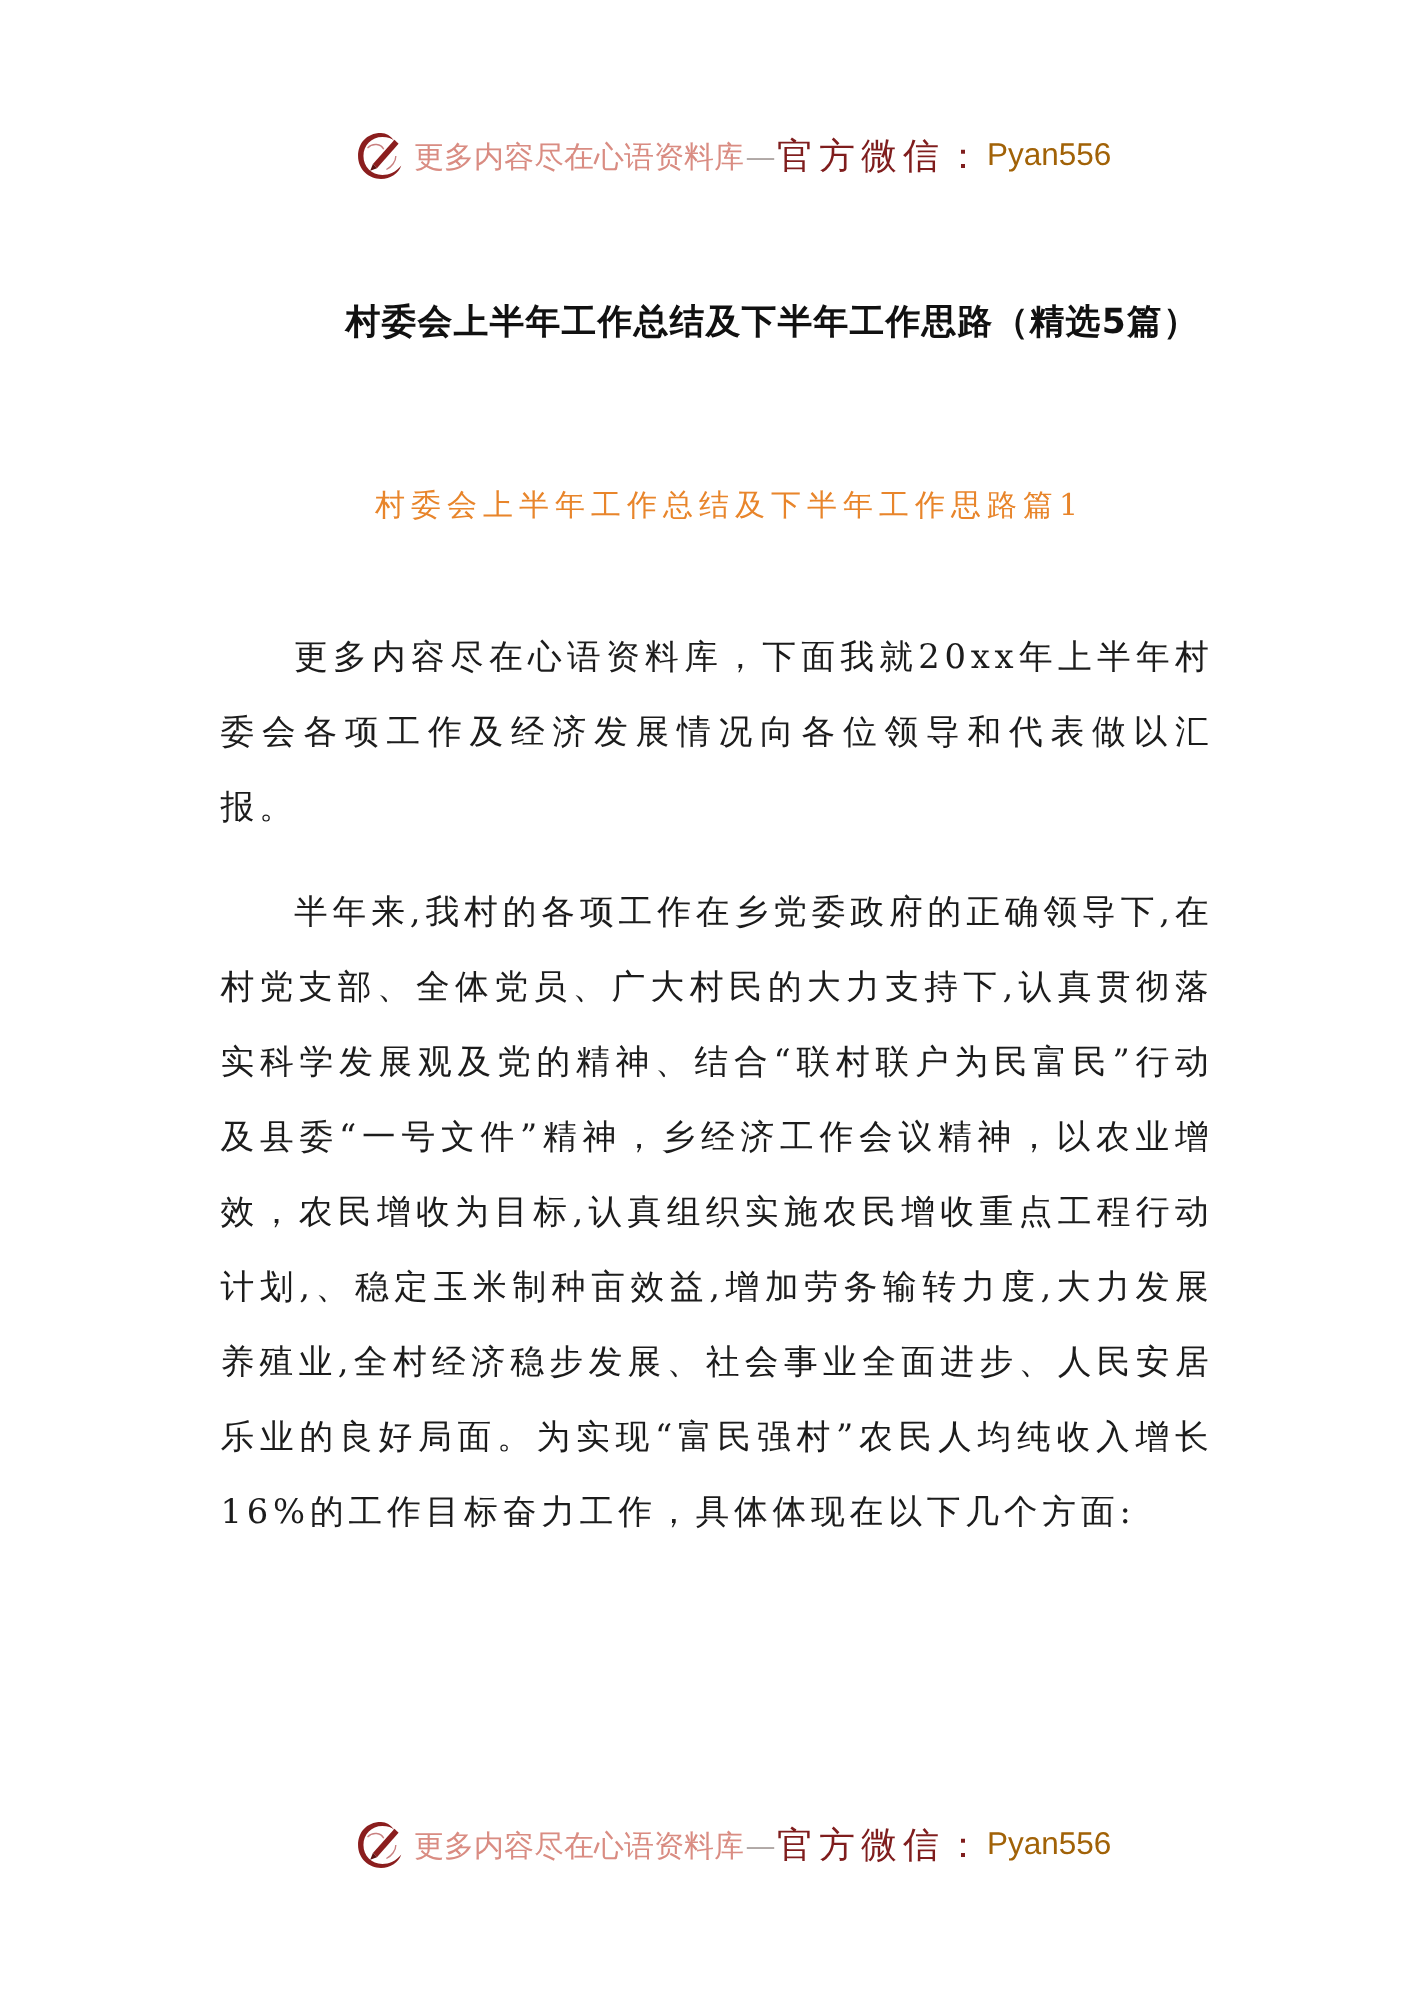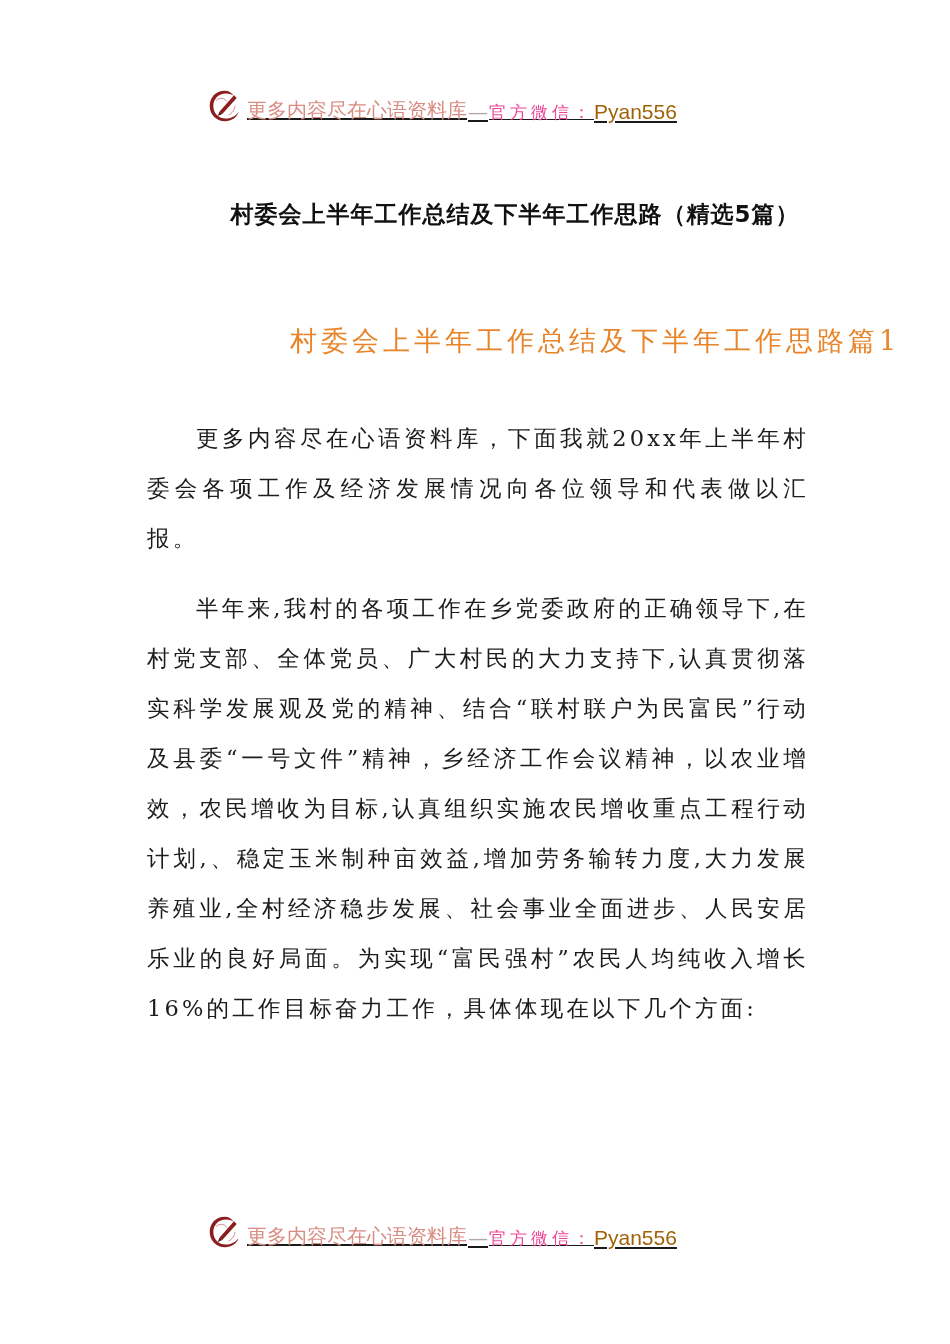--- a/index.html
+++ b/index.html
@@ -10,26 +10,25 @@
     body {
       width: 950px;
       height: 1344px;
       position: relative;
       overflow: hidden;
       font-family: "DejaVu Serif", "Liberation Serif", serif;
       color: #1a1a1a;
     }
     .banner {
       position: absolute;
-      left: 207px;
+      left: 236px;
       width: 500px;
       height: 40px;
       display: flex;
-      align-items: flex-end;
-      text-decoration: underline;
+      align-items: center;
     }
     .banner.top { top: 84px; }
     .banner.bottom { top: 1210px; }
     .banner .logo {
       width: 36px;
       height: 36px;
       margin-right: 4px;
       flex: 0 0 auto;
     }
     .banner .promo {
@@ -39,22 +38,22 @@
       letter-spacing: 0px;
       white-space: nowrap;
     }
     .banner .dash {
       color: #b0a8a6;
       font-size: 20px;
       margin: 0 1px;
     }
     .banner .wechat-label {
       font-family: "DejaVu Sans", "Liberation Sans", sans-serif;
-      font-size: 17px;
-      color: #ec4899;
+      font-size: 24px;
+      color: #7f1d1d;
       letter-spacing: 4px;
       white-space: nowrap;
     }
     .banner .wechat-id {
       font-family: "Liberation Sans", "DejaVu Sans", sans-serif;
       font-size: 21px;
       color: #a16207;
       white-space: nowrap;
     }
     .doc-title {
@@ -67,25 +66,24 @@
       font-weight: bold;
       font-size: 23px;
       letter-spacing: 1px;
       color: #111111;
       padding-left: 40px;
     }
     .section-heading {
       position: absolute;
       top: 323px;
       left: 250px;
-      font-size: 27px;
+      font-size: 20px;
       letter-spacing: 4px;
       color: #e8852b;
       white-space: nowrap;
-      margin-left: 40px;
     }
     .para {
       position: absolute;
       left: 147px;
       width: 662px;
       font-size: 22.5px;
       line-height: 50px;
       letter-spacing: 3.2px;
       text-indent: 49px;
       color: #1c1c1c;

